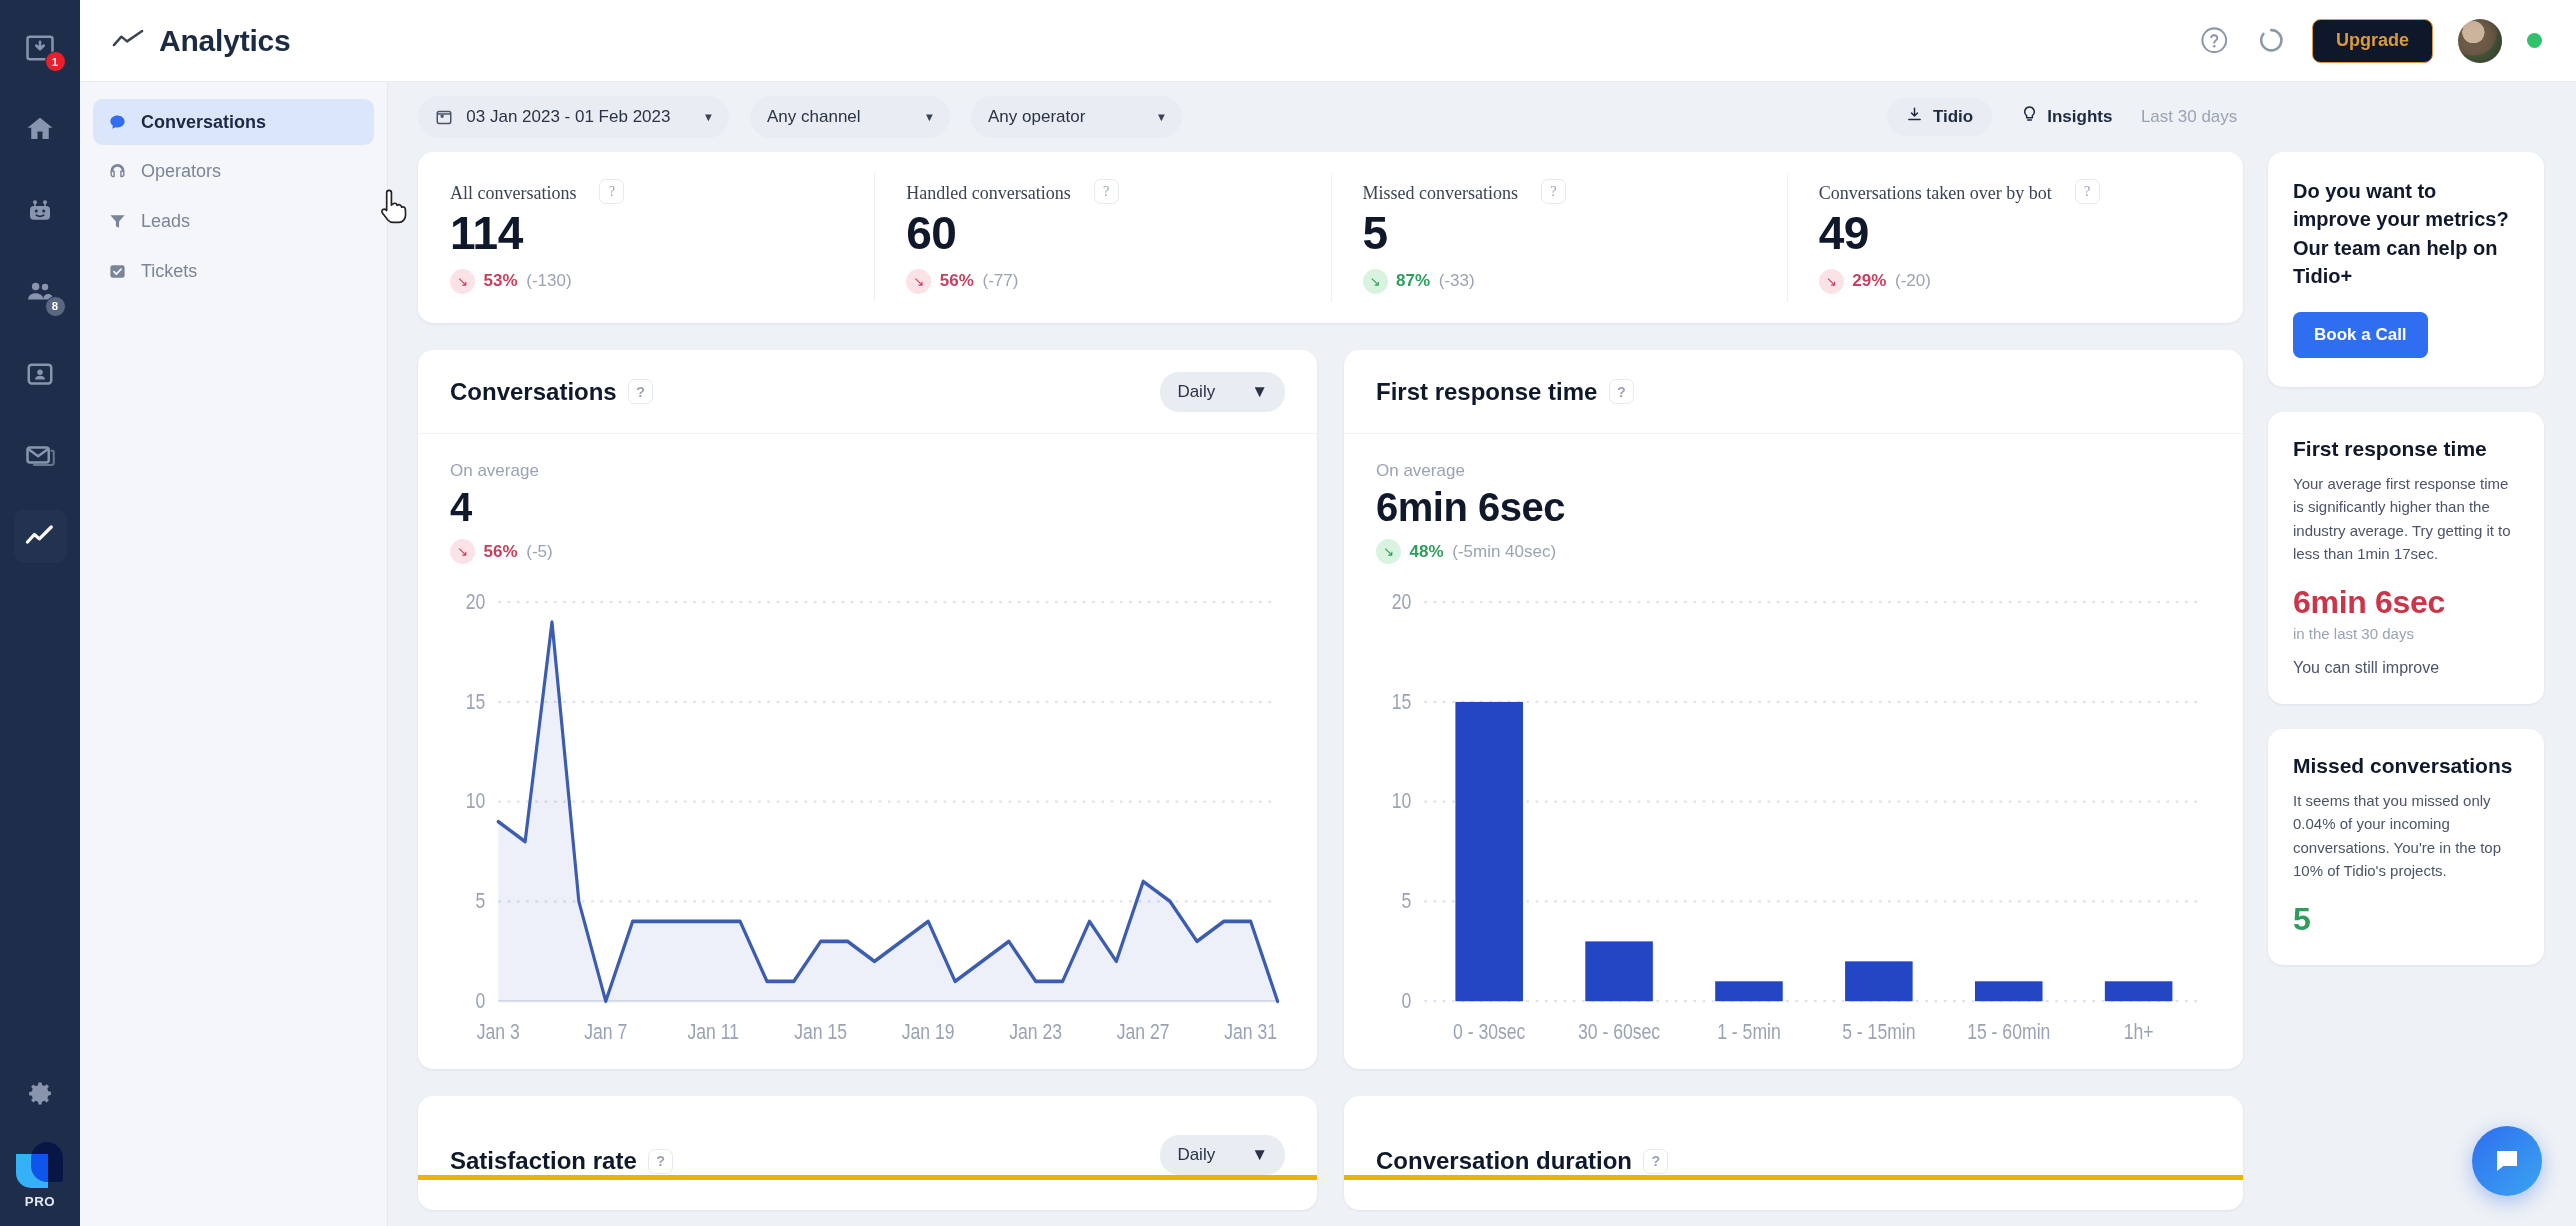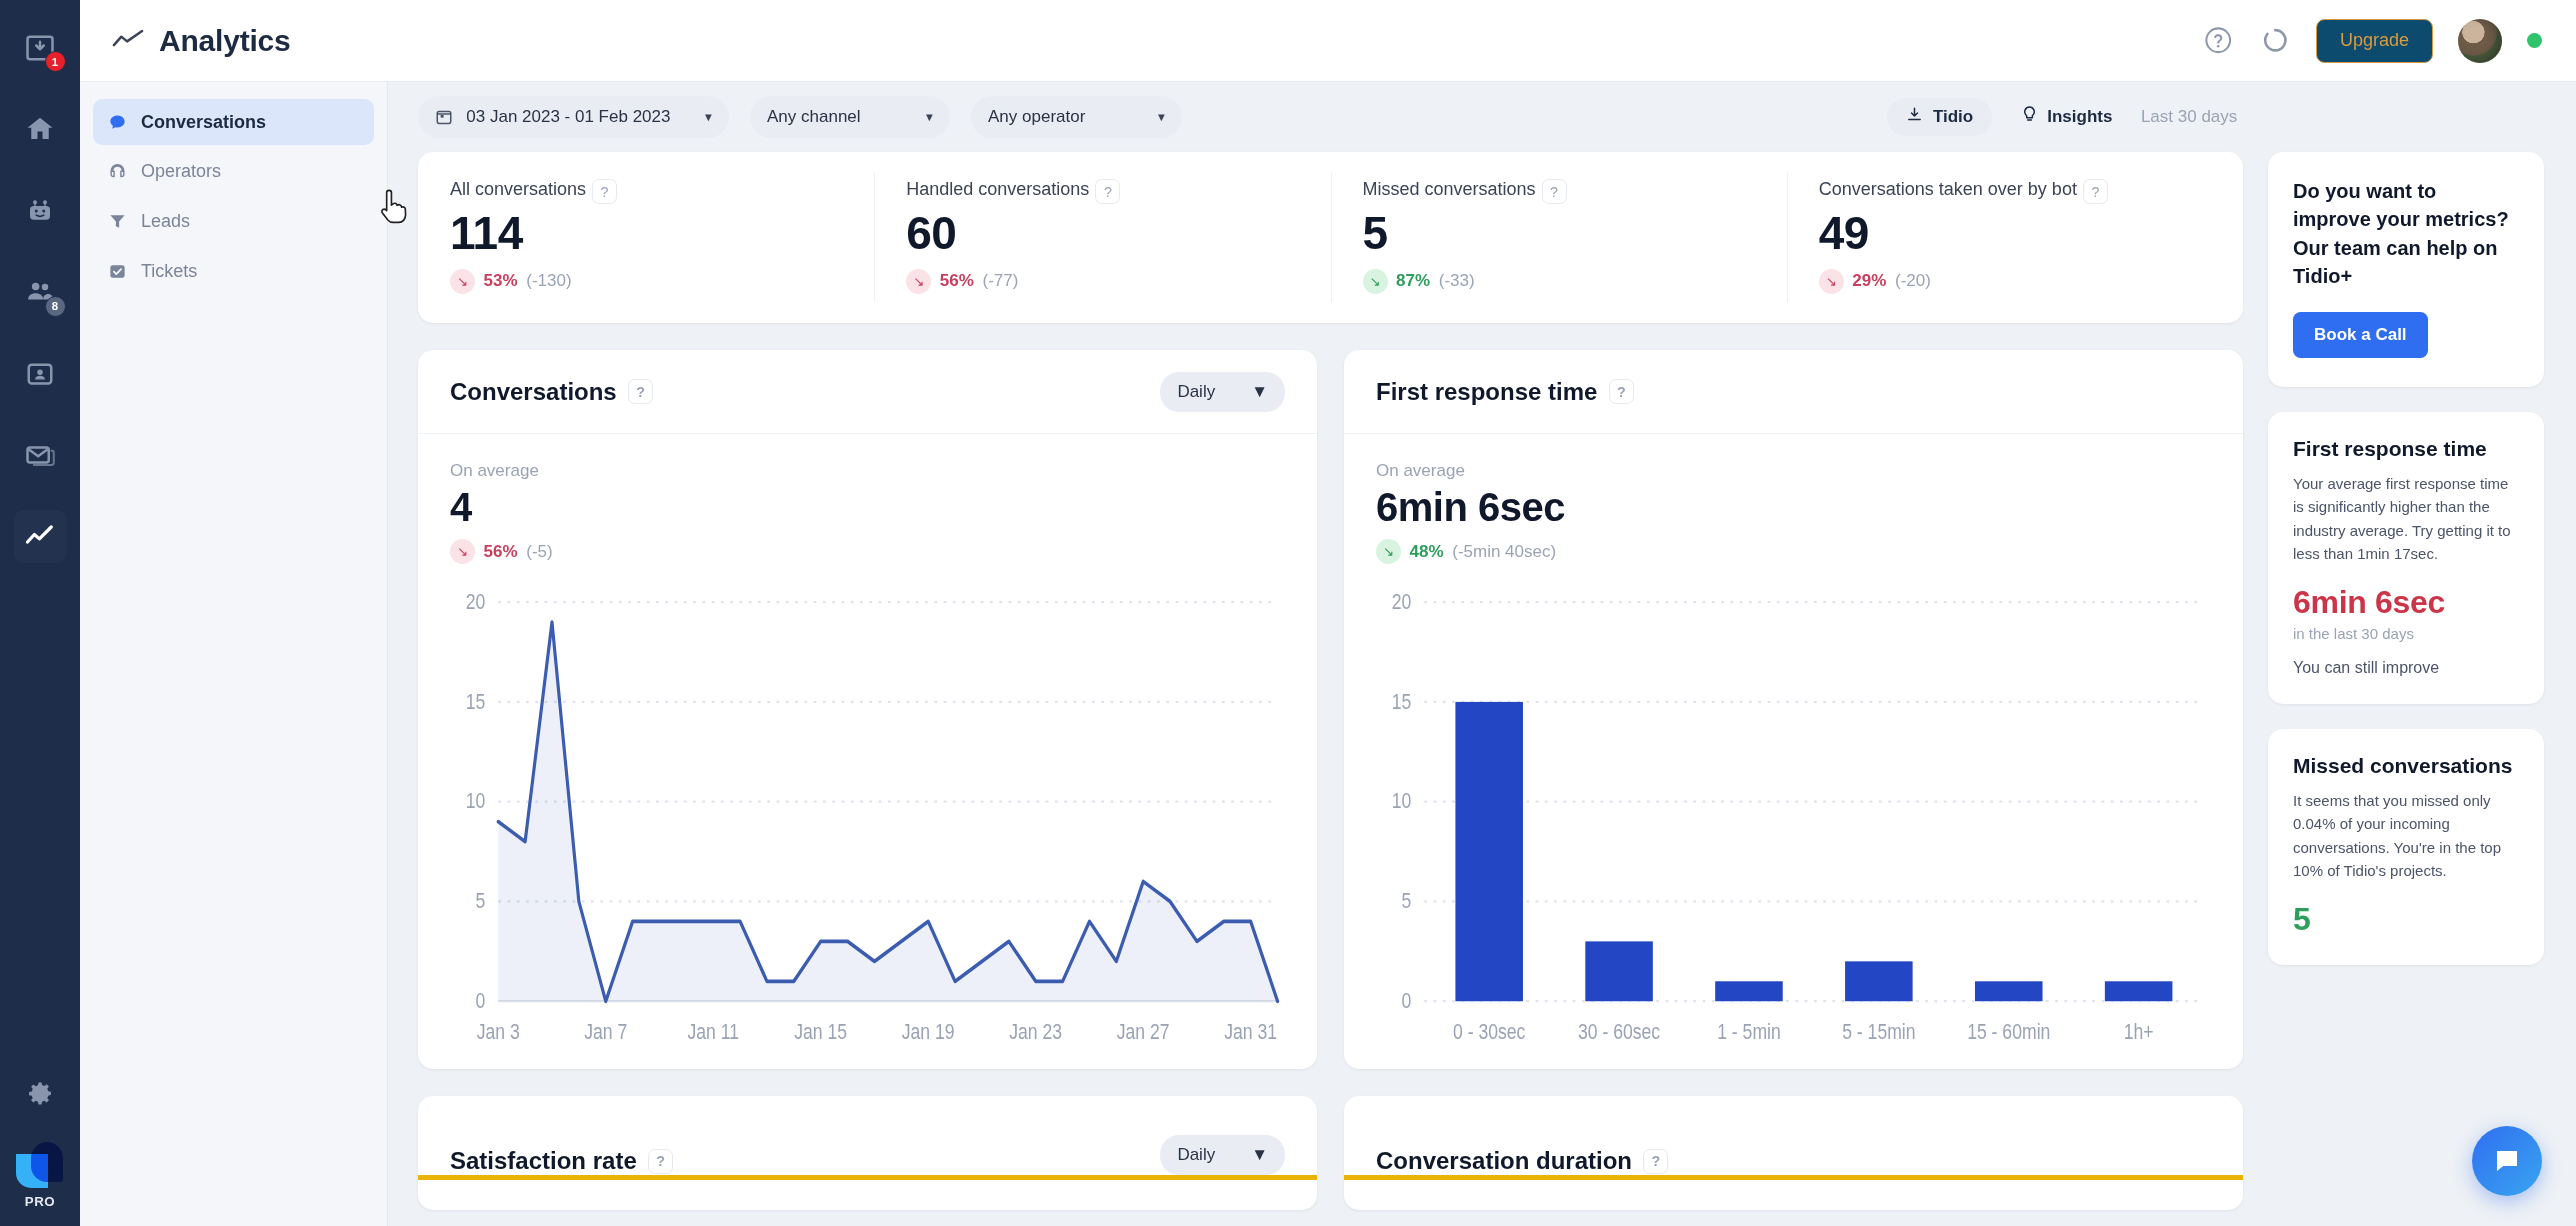--- a/index.html
+++ b/index.html
@@ -83,22 +83,22 @@
     display:flex; align-items:center; padding: 0 34px 0 32px;
     position:absolute; left:80px; top:0; right:0; z-index:5;
   }
   .topbar-title { display:flex; align-items:center; gap:15px; }
   .topbar-title .t-ico svg { width:32px; height:23px; }
   .topbar-title h1 { font-size:30px; color:#1c2a42; font-weight:bold; letter-spacing:-0.2px; }
   .topbar-right { margin-left:auto; display:flex; align-items:center; gap:25px; }
   .ic-btn { width:32px; height:32px; cursor:pointer; display:flex; align-items:center; justify-content:center; }
   .ic-btn svg { width:28.5px; height:28.5px; }
   .upgrade-btn {
-    border:1.9px solid #d99b3e; color:#d99b3e; background:#0c4a6e;
-    border-radius:8.6px; font-size:18px; font-weight:normal;
+    border:1.9px solid #d99b3e; color:#d99b3e; background:#0f172a;
+    border-radius:8.6px; font-size:18px; font-weight:bold;
     padding:10.5px 23px; cursor:pointer;
   }
   .avatar {
     width:44px; height:44px; border-radius:50%; cursor:pointer;
     background: radial-gradient(circle at 35% 30%, #cbb49b 0 26%, #6d5b48 27% 55%, #4a5a3d 56% 100%);
     box-shadow: inset -5.7px -2.9px 9.5px rgba(0,0,0,.25);
   }
   .online-dot { width:15px; height:15px; border-radius:50%; background:#2fc46b; }
 
   
@@ -131,21 +131,21 @@
   .last30 { font-size:17px; color:#9aa3b4; padding-right: 5.7px; }
 
   .card { background:#fff; border-radius:15px; box-shadow: 0 1px 2.9px rgba(22,35,65,.07); }
 
   
   .kpi-row { display:flex; height:171px; margin-bottom:27px; }
   .kpi { flex:1; padding: 27px 32px; position:relative; }
   .kpi + .kpi::before {
     content:""; position:absolute; left:0; top:21px; bottom:21px; width:1px; background:#edf0f5;
   }
-  .kpi-label { display:flex; align-items:flex-start; gap:6px; font-size:18px; color:#3b4455; }
+  .kpi-label { display:flex; align-items:flex-end; gap:23px; font-size:18px; color:#3b4455;font-family:Liberation Serif, serif; }
   .qmark {
     width:25px; height:25px; border-radius:6.7px; background:#fff;
     border:1px solid #e6e9f0; color:#9aa3b4; font-size:14.3px;
     display:flex; align-items:center; justify-content:center; cursor:pointer;
   }
   .kpi-value { font-size:46px; font-weight:bold; color:#10192b; line-height:1.12; margin-top:3.8px; letter-spacing:-0.5px; }
   .delta { display:flex; align-items:center; gap:8.6px; margin-top:9.5px; font-size:17px; }
   .delta .arrow {
     width:25px; height:25px; border-radius:50%;
     display:flex; align-items:center; justify-content:center; font-size:13.3px;

